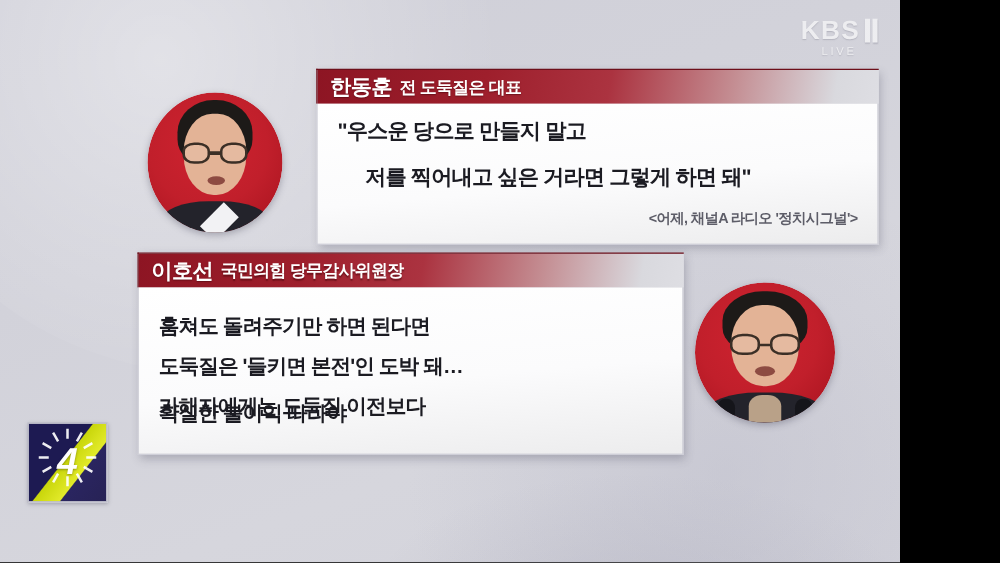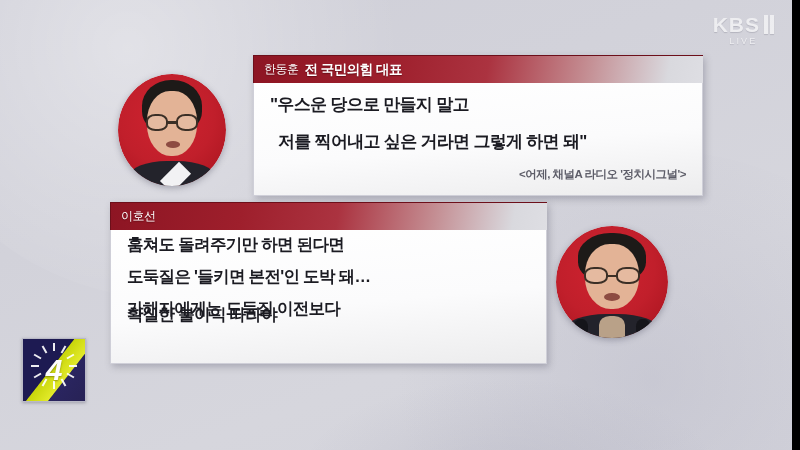--- a/index.html
+++ b/index.html
@@ -6,21 +6,21 @@
     margin: 0;
     padding: 0;
     background: #000;
   }
   body {
     font-family: "Liberation Sans", "DejaVu Sans", sans-serif;
   }
 
   #broadcast-frame {
     position: relative;
-    width: 792px;
+    width: 720px;
     height: 450px;
     overflow: hidden;
     background: linear-gradient(160deg, #cfcfd8 0%, #d2d2da 35%, #d6d6dd 70%, #d3d3db 100%);
   }
 
   
   .bg-soft-a {
     position: absolute;
     left: -80px; top: -120px;
     width: 520px; height: 420px;
@@ -137,22 +137,22 @@
     display: flex;
     align-items: center;
     padding: 0 10px;
     background: linear-gradient(100deg, #8d1523 0%, #9e1f2c 30%, #ab3340 52%, #c48e93 74%, #d9d9de 92%, #dedee3 100%);
     border-top: 1px solid #6d0f1a;
     border-left: 1px solid #6d0f1a;
     box-sizing: border-box;
     overflow: hidden;
   }
   .card-header .name {
-    font-size: 12px;
-    font-weight: normal;
+    font-size: 17px;
+    font-weight: bold;
     color: #ffffff;
     letter-spacing: -0.5px;
     text-shadow: 0 1px 1px rgba(60,0,8,0.5);
     white-space: nowrap;
   }
   .card-header .title {
     font-size: 13.5px;
     font-weight: bold;
     color: #ffffff;
     letter-spacing: -0.5px;
@@ -181,26 +181,26 @@
     color: #5d5d68;
     letter-spacing: -0.5px;
     text-align: right;
     white-space: nowrap;
   }
 
   
   #quote-card-han { left: 253px; top: 55px; width: 450px; }
   #quote-card-han .card-body { height: 113px; }
   #quote-card-han .line { margin-bottom: 14px; }
-  #quote-card-han .line-2 { padding-left: 8px; }
+  #quote-card-han .line-2 { padding-left: 8px; margin-left: 14px; }
   #quote-card-han .source { margin-top: 12px; }
 
   
   #quote-card-lee { left: 110px; top: 202px; width: 437px; }
-  #quote-card-lee .card-body { height: 134px; padding-top: 4px; }
+  #quote-card-lee .card-body { height: 134px; padding-top: 20px; }
   #quote-card-lee .line { margin-bottom: 10px; font-size: 16.5px; }
   #quote-card-lee .source-row {
     display: flex;
     align-items: flex-end;
     justify-content: space-between;
     margin-top: -26px;
   }
   #quote-card-lee .source-row .line { margin-bottom: 13px; }
 
   
@@ -335,32 +335,33 @@
       <span class="lens"></span>
         <span class="bridge"></span>
         <span class="lens"></span>
     </span>
     <span class="mouth"></span>
   </div>
 
   <div id="quote-card-han" class="quote-card">
     <div class="card-header">
       <span class="name">한동훈</span>
-      <span class="title">전 국민의힘 대표</span>
+      <span class="title">전 도둑질은 대표</span>
     </div>
     <div class="card-body">
       <div class="line line-1">"우스운 당으로 만들지 말고</div>
       <div class="line line-2">저를 찍어내고 싶은 거라면 그렇게 하면 돼"</div>
       <div class="source">&lt;어제, 채널A 라디오 '정치시그널'&gt;</div>
     </div>
   </div>
 
   <div id="quote-card-lee" class="quote-card">
     <div class="card-header">
       <span class="name">이호선</span>
+      <span class="title">국민의힘 당무감사위원장</span>
     </div>
     <div class="card-body">
       <div class="line">훔쳐도 돌려주기만 하면 된다면</div>
       <div class="line">도둑질은 '들키면 본전'인 도박 돼…</div>
       <div class="line">가해자에게는 도둑질 이전보다</div>
       <div class="source-row">
         <div class="line">확실한 불이익 따라야</div>
       </div>
     </div>
   </div>

